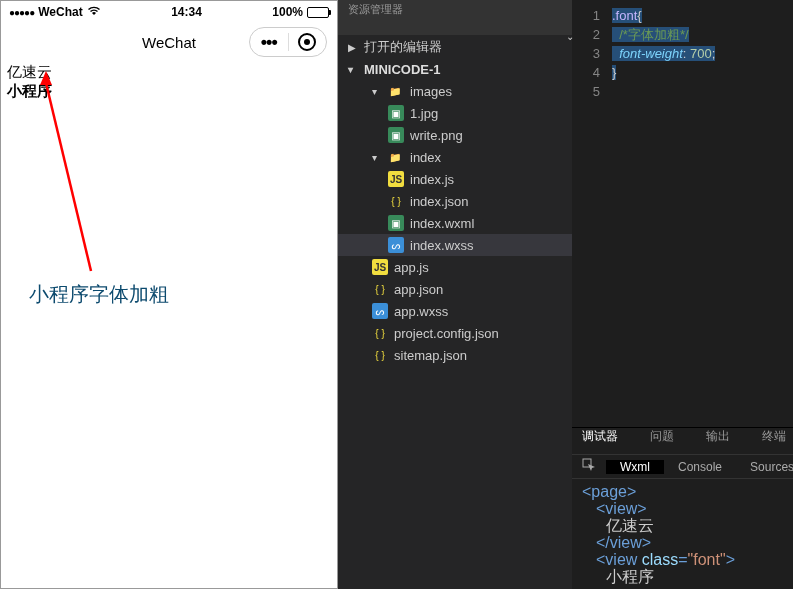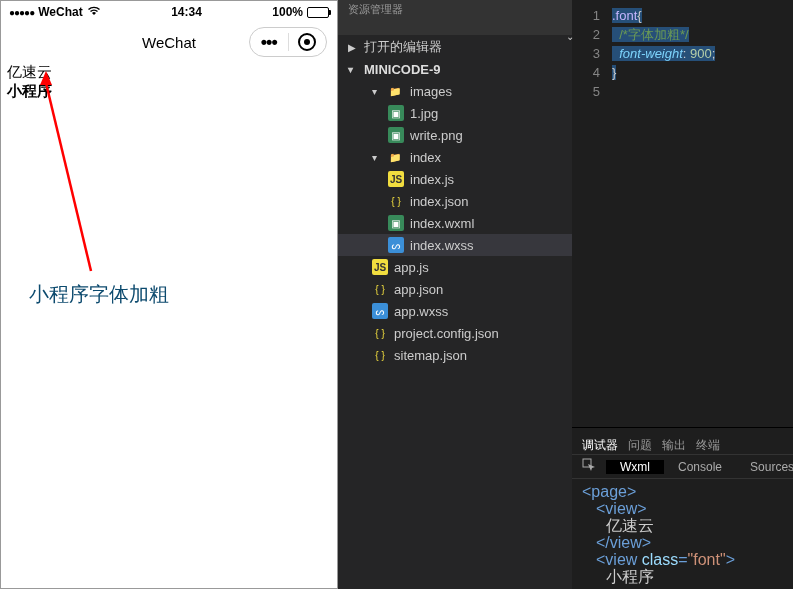--- a/index.html
+++ b/index.html
@@ -56,21 +56,21 @@
 .code { flex: 1; line-height: 19px; }
 .code-line { white-space: pre; }
 .hl { background: #264f78; }
 .c-sel { color: #c4b5fd; }
 .c-pun { color: #ccc; }
 .c-com { color: #6a9955; }
 .c-prop { color: #7dd3fc; font-style: italic; }
 .c-num { color: #b5cea8; }
 
 .bottom-panel { height: 162px; border-top: 1px solid #000; background: #1e1e1e; display: flex; flex-direction: column; }
-.panel-tabs { display: flex; height: 32px; align-items: flex-end; padding-left: 10px; gap: 10px; font-size: 12px; color: #999; border-bottom: 1px solid #333; }
+.panel-tabs { display: flex; height: 32px; align-items: flex-start; padding-left: 10px; gap: 32px; font-size: 12px; color: #999; border-bottom: 1px solid #333; }
 .panel-tab { cursor: pointer; }
 .panel-tab.active { color: #fff; }
 .sub-tabs { display: flex; height: 28px; align-items: center; color: #aaa; font-size: 12px; border-bottom: 1px solid #333; }
 .sub-tab { padding: 0 14px; cursor: pointer; }
 .sub-tab.active { background: #000; color: #fff; }
 .sub-tab.ic { padding: 0 10px; }
 .wxml-out { flex: 1; padding: 4px 10px; font-family: Consolas, monospace; font-size: 16px; line-height: 17px; color: #ccc; }
 .t-tag { color: #6b9fd8; }
 .t-attr { color: #9cdcfe; }
 .t-str { color: #ce9178; }
@@ -122,21 +122,21 @@
 </div>
 
 <div class="explorer">
   <div class="exp-header">资源管理器</div>
   <div class="exp-section">
     <span class="chev">▶</span>
     <span>打开的编辑器</span>
   </div>
   <div class="exp-section bold">
     <span class="chev">▾</span>
-    <span>MINICODE-9</span>
+    <span>MINICODE-1</span>
   </div>
   <div class="tree">
     <div class="tree-row d1">
         <span class="chev">▾</span>
         <span class="ficon i-folder">📁</span>
         <span>images</span>
       </div>
     <div class="tree-row d2">
         <span class="ficon i-img">▣</span>
         <span>1.jpg</span>
@@ -195,21 +195,21 @@
       <div>1</div>
       <div><span class="fold">⌄</span><span>2</span></div>
       <div>3</div>
       <div>4</div>
       <div>5</div>
     </div>
     <div class="code">
       <div class="code-line"></div>
       <div class="code-line"><span class="hl"><span class="c-sel">.font</span><span class="c-pun">{</span></span></div>
       <div class="code-line"><span class="hl">  <span class="c-com">/*字体加粗*/</span></span></div>
-      <div class="code-line"><span class="hl">  <span class="c-prop">font-weight</span><span class="c-pun">: </span><span class="c-num">900</span><span class="c-pun">;</span></span></div>
+      <div class="code-line"><span class="hl">  <span class="c-prop">font-weight</span><span class="c-pun">: </span><span class="c-num">700</span><span class="c-pun">;</span></span></div>
       <div class="code-line"><span class="hl"><span class="c-pun">}</span></span></div>
     </div>
   </div>
 
   <div class="bottom-panel">
     <div class="panel-tabs">
       <span class="panel-tab active">调试器</span>
       <span class="panel-tab">问题</span>
       <span class="panel-tab">输出</span>
       <span class="panel-tab">终端</span>

